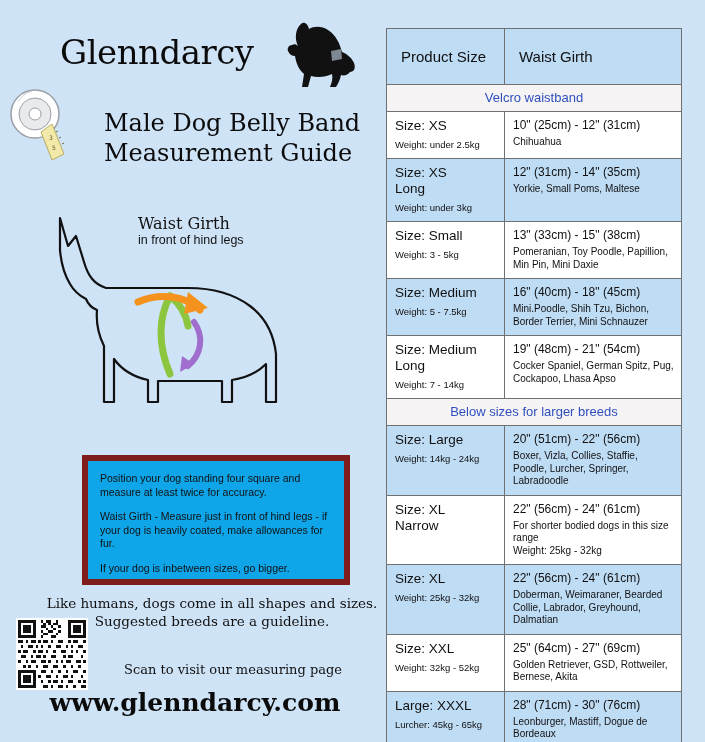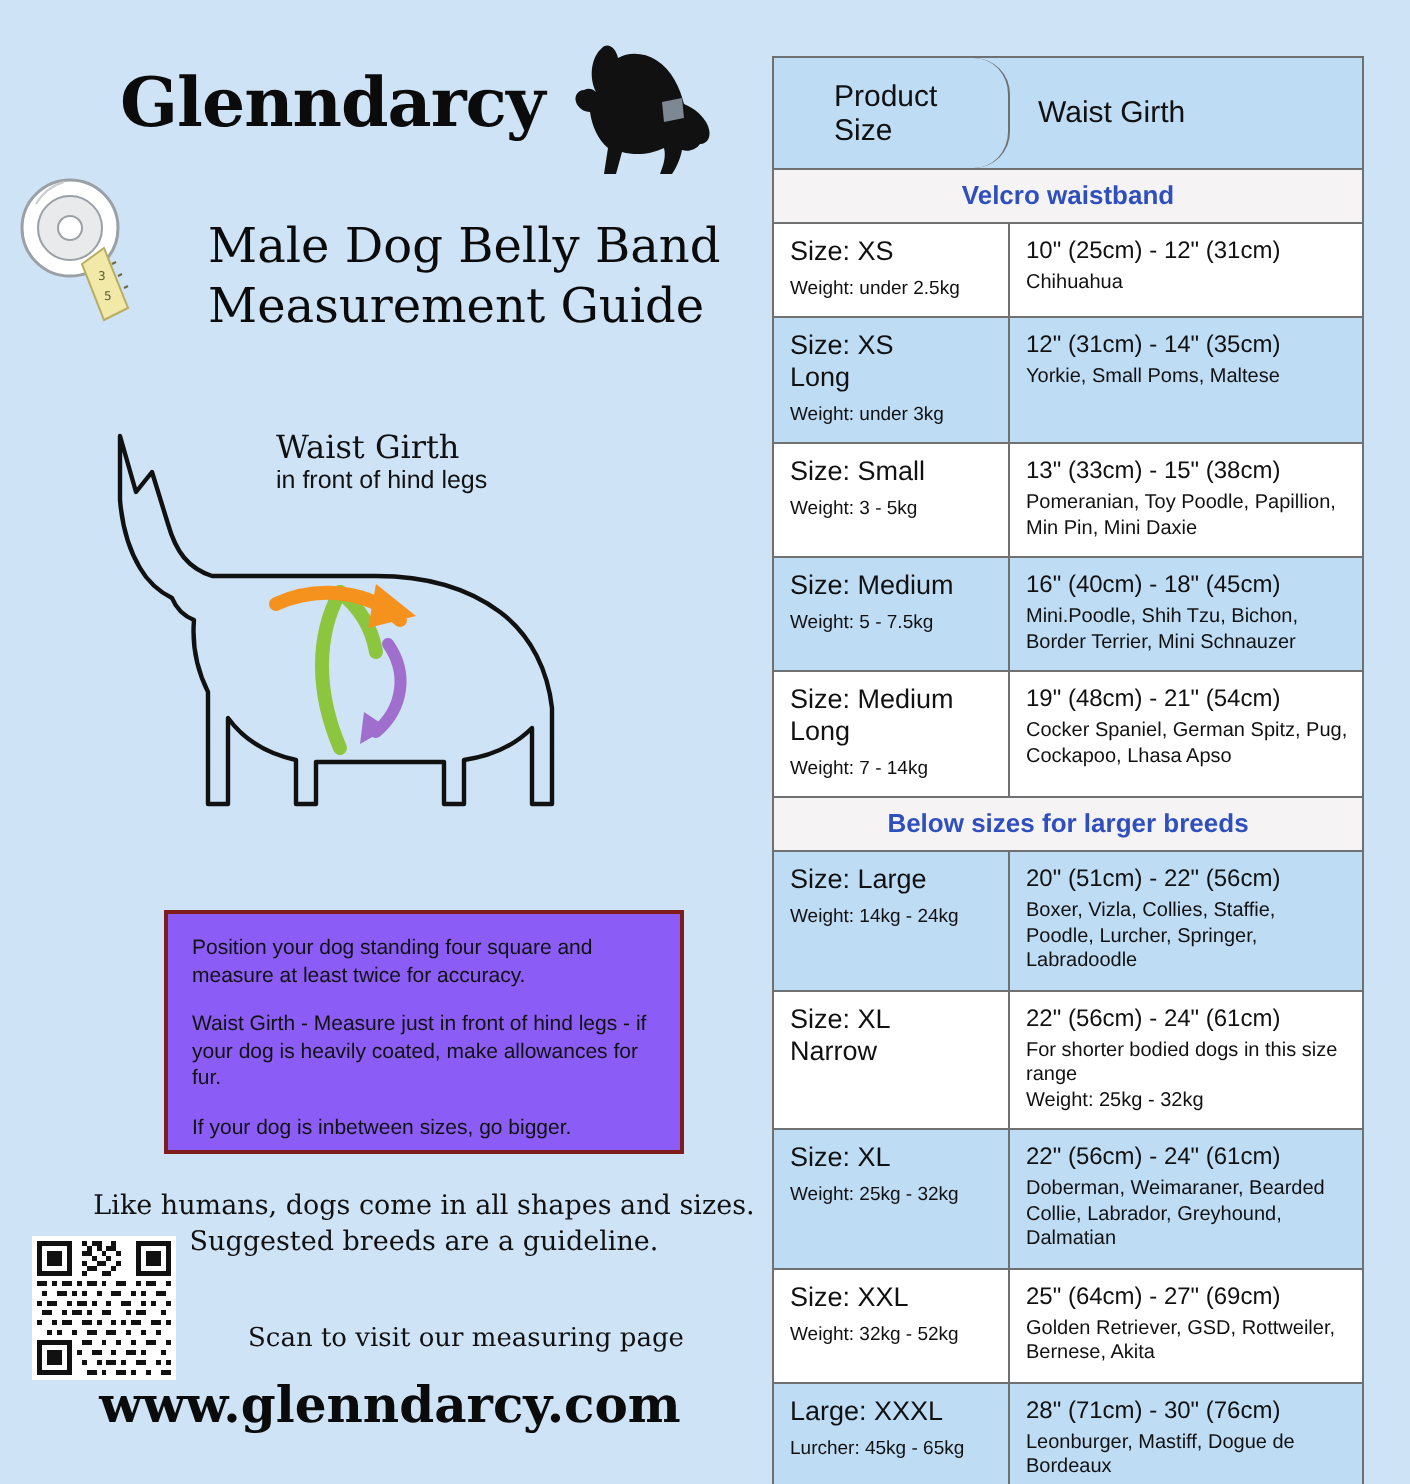--- a/index.html
+++ b/index.html
@@ -27,21 +27,21 @@
     top: 0;
     width: 380px;
     height: 742px;
   }
 
   .brand {
     position: absolute;
     left: 60px;
     top: 32px;
     font-family: "DejaVu Serif", serif;
-    font-weight: bold;
+    font-weight: normal;
     font-size: 34px;
     color: #0b0b0b;
     letter-spacing: -0.5px;
   }
 
   .dog-logo {
     position: absolute;
     left: 268px;
     top: 18px;
     width: 92px;
@@ -90,22 +90,22 @@
     width: 350px;
     height: 250px;
   }
 
   .note-box {
     position: absolute;
     left: 82px;
     top: 455px;
     width: 256px;
     height: 118px;
-    background: #8b5cf6;
-    border: 2px solid #7f1d1d;
+    background: #0ea5e9;
+    border: 6px solid #7f1d1d;
   }
   .note-box p {
     margin: 0;
     padding: 0;
     font-size: 10.5px;
     line-height: 13.5px;
     color: #111;
   }
   .note-inner {
     padding: 11px 12px 0 12px;
@@ -190,32 +190,32 @@
   }
   .hdr .c-left, .hdr .c-right {
     font-size: 15px;
     color: #111;
     display: flex;
     align-items: center;
     height: 100%;
     padding-top: 0;
     padding-bottom: 0;
   }
-  .hdr .c-left { padding-left: 30px; border-radius: 18px; }
+  .hdr .c-left { padding-left: 14px; }
   .hdr .c-right { padding-left: 14px; }
 
   .section {
     background: #f5f3f3;
     justify-content: center;
   }
   .section .sec-text {
     width: 100%;
     text-align: center;
     color: #2f4fbf;
-    font-weight: bold;
+    font-weight: normal;
     font-size: 13px;
     padding: 5px 0 6px 0;
   }
 
   .band-white { background: #ffffff; }
   .band-blue  { background: #bfdcf5; }
 
   .size-name {
     font-size: 13.5px;
     font-weight: normal;

